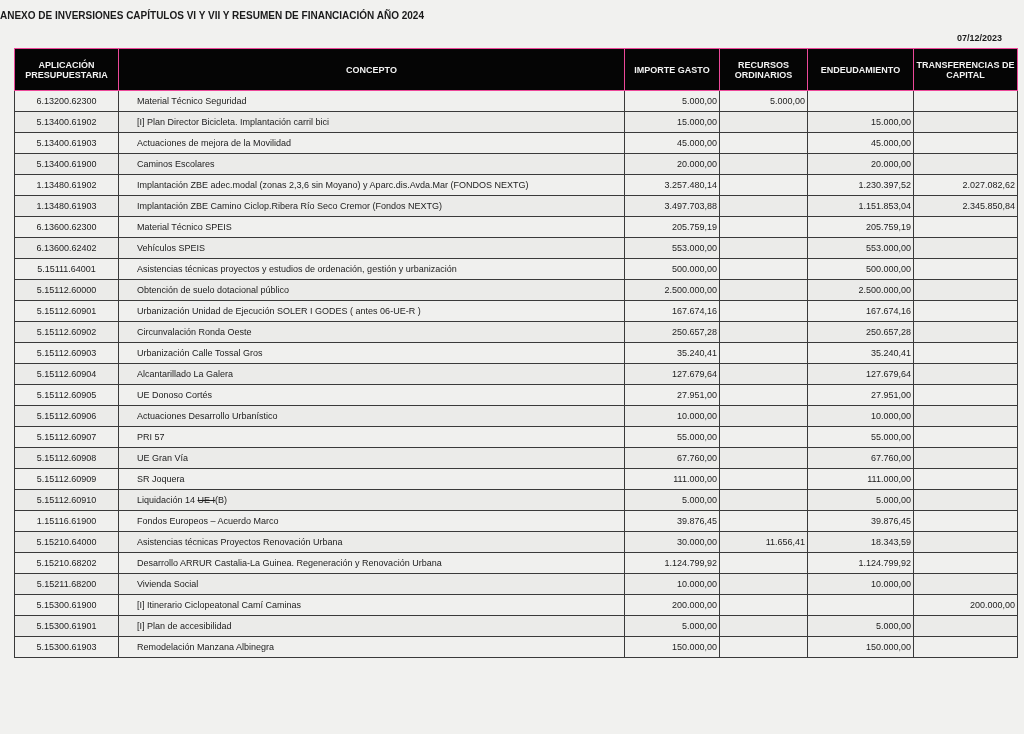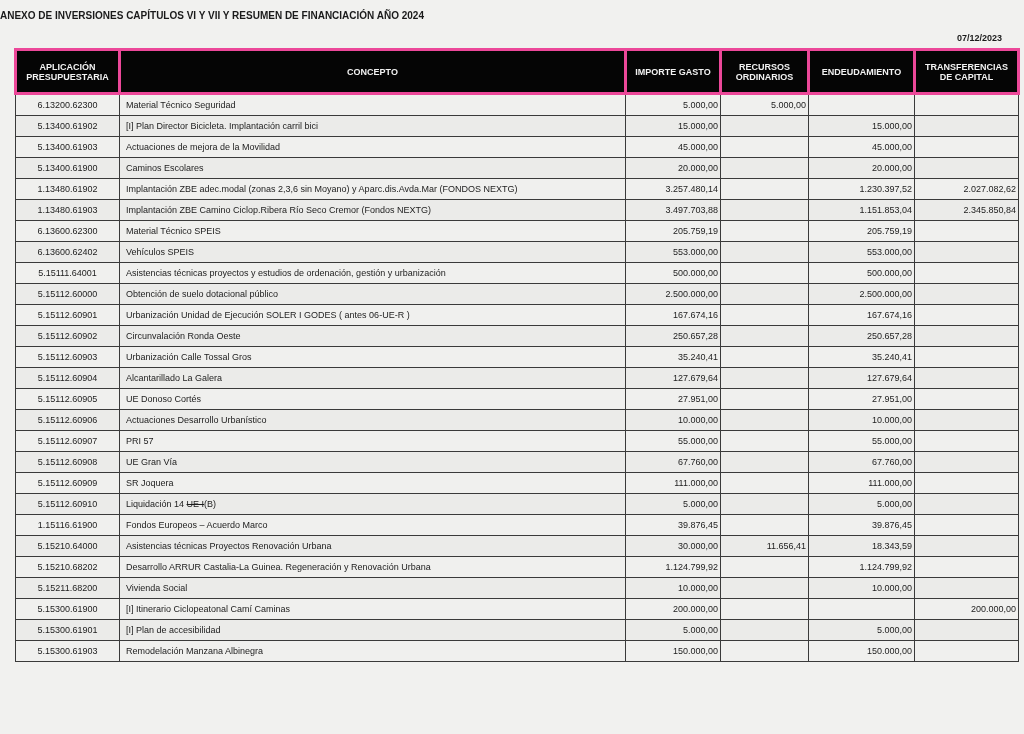--- a/index.html
+++ b/index.html
@@ -24,31 +24,31 @@
     width: 1003px;
     border-collapse: collapse;
     table-layout: fixed;
     font-size: 9px;
   }
   table.annex th {
     background: #050505; color: #f2f2f2;
     font-weight: bold; font-size: 9px; line-height: 10px;
     height: 41px; padding: 0 2px;
     text-align: center; vertical-align: middle;
-    border: 3px solid #ec4899;
+    border: 1px solid #ec4899;
   }
   table.annex td {
     height: 20px; padding: 0 3px;
     border: 1px solid #3a3a3a;
     background: #f0f0ee;
     vertical-align: middle;
     white-space: nowrap; overflow: hidden;
   }
   table.annex td.code { text-align: center; }
-  table.annex td.concept { text-align: left; padding-left: 6px; }
+  table.annex td.concept { text-align: left; padding-left: 18px; }
   table.annex td.num { text-align: right; padding-right: 2px; }
   tr:nth-child(even) td { background: #ebebe9; }
   .strike { text-decoration: line-through; }
   col.c-code { width: 104px; }
   col.c-concept { width: 506px; }
   col.c-gasto { width: 95px; }
   col.c-rec { width: 88px; }
   col.c-end { width: 106px; }
   col.c-trans { width: 104px; }
 </style>

